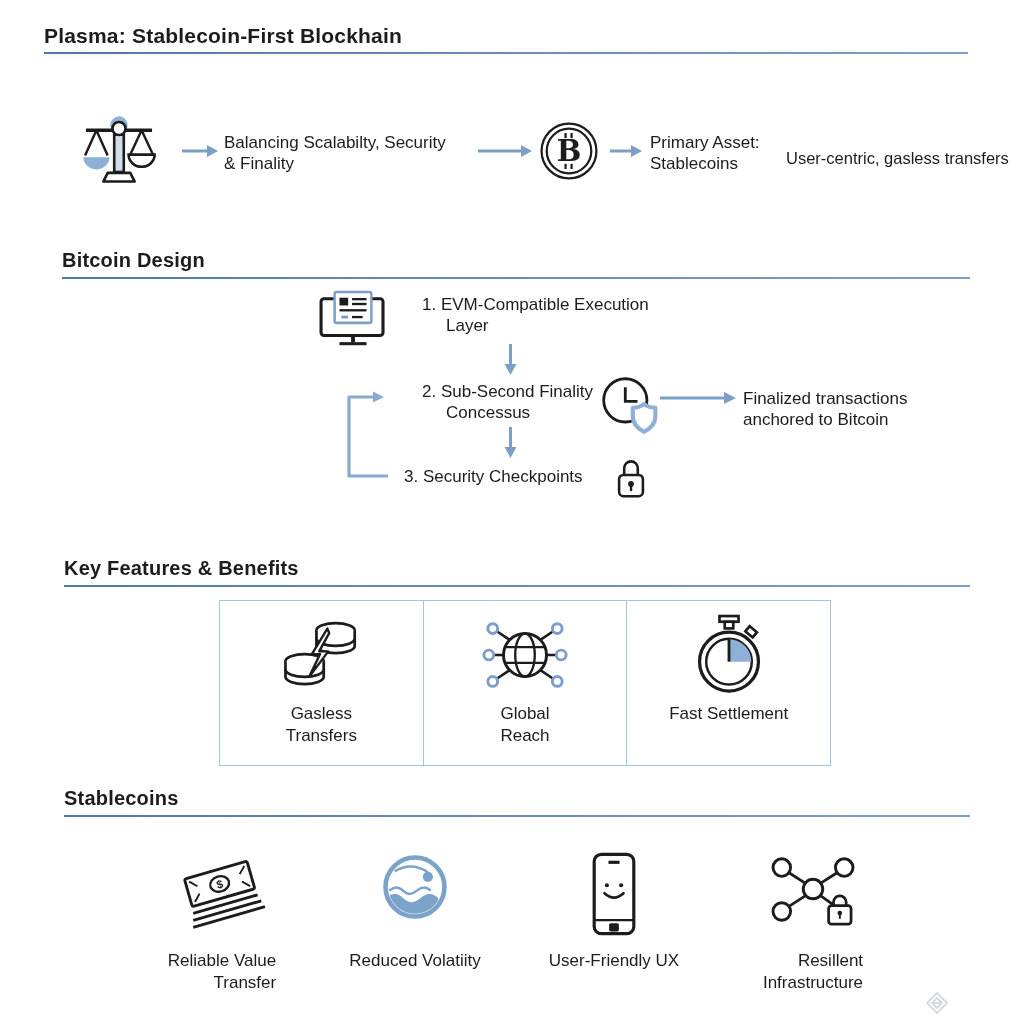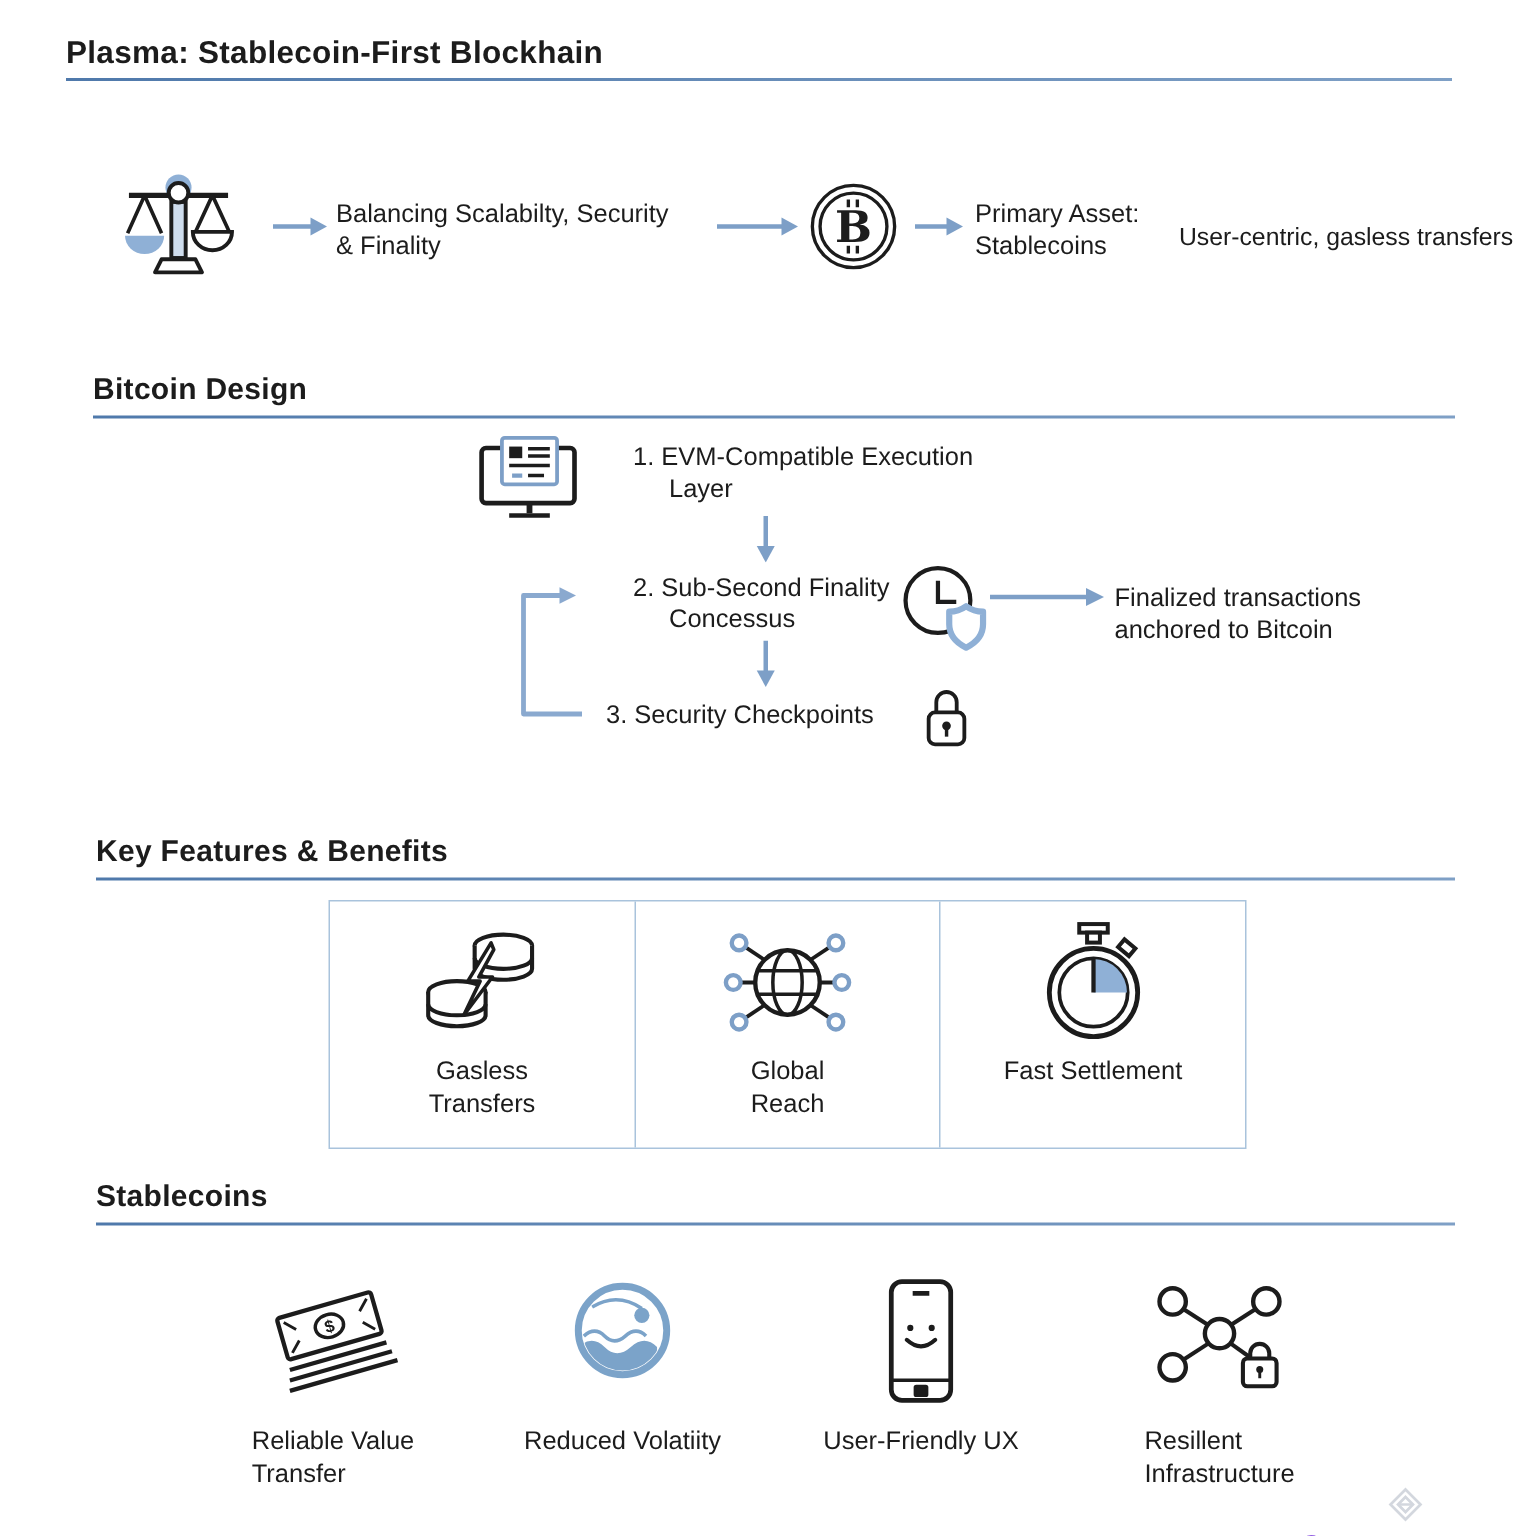--- a/index.html
+++ b/index.html
@@ -18,21 +18,21 @@
   .hang{text-indent:-24px;padding-left:24px;}
   .cells{position:absolute;left:219px;top:600px;width:612px;height:166px;
     border:1.5px solid #a9c3dc;box-sizing:border-box;display:flex;}
   .cell{flex:1 1 0;display:flex;flex-direction:column;align-items:center;
     padding-top:12px;box-sizing:border-box;}
   .cell + .cell{border-left:1.5px solid #a9c3dc;}
   .cell .iconbox{height:84px;display:flex;align-items:center;justify-content:center;}
   .cell .lbl{margin-top:6px;text-align:center;font-size:17px;line-height:22px;}
   .imp-item{position:absolute;width:200px;display:flex;flex-direction:column;align-items:center;}
   .imp-item .iconbox{height:90px;display:flex;align-items:flex-start;justify-content:center;}
-  .imp-item .lbl{margin-top:8px;text-align:left;font-size:17px;line-height:22px;}
+  .imp-item .lbl{margin-top:8px;text-align:right;font-size:17px;line-height:22px;}
   .watermark{position:absolute;right:14px;top:991px;display:flex;align-items:center;gap:6px;
     color:#6d28d9;font-size:20px;letter-spacing:.5px;flex-direction:column;}
   svg{display:block;}
 </style>
 </head>
 <body>
 
 <div class="abs h1" style="left:44px;top:24px;">Plasma: Stablecoin-First Blockhain</div>
 <div class="rule" style="left:44px;top:52px;width:924px;"></div>
 

